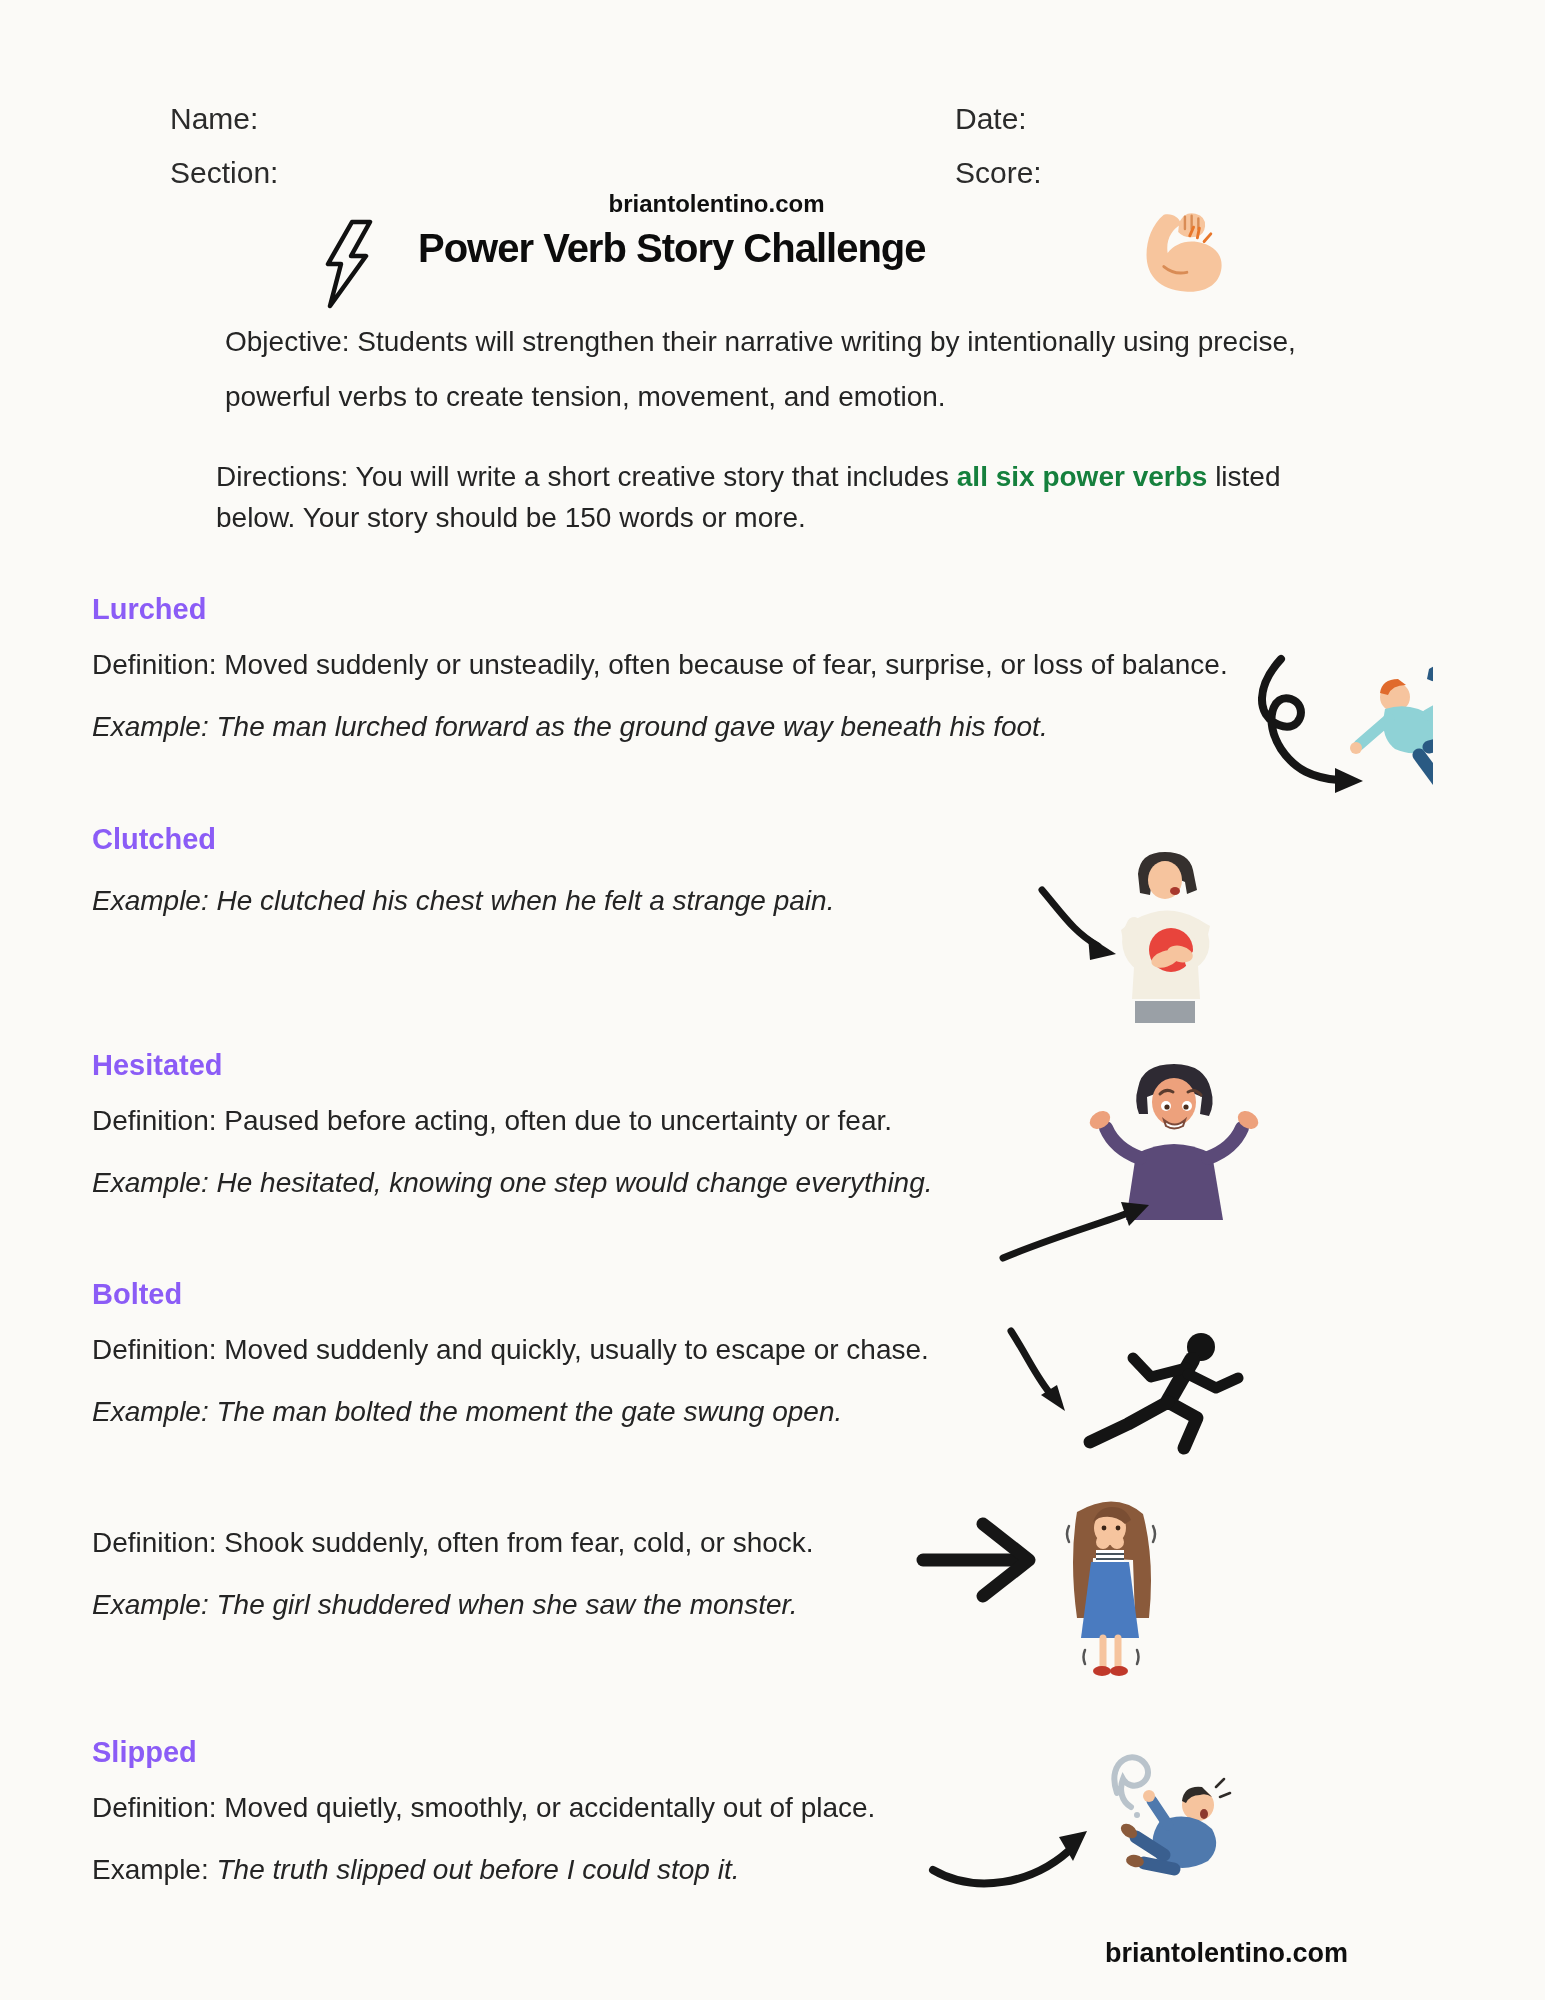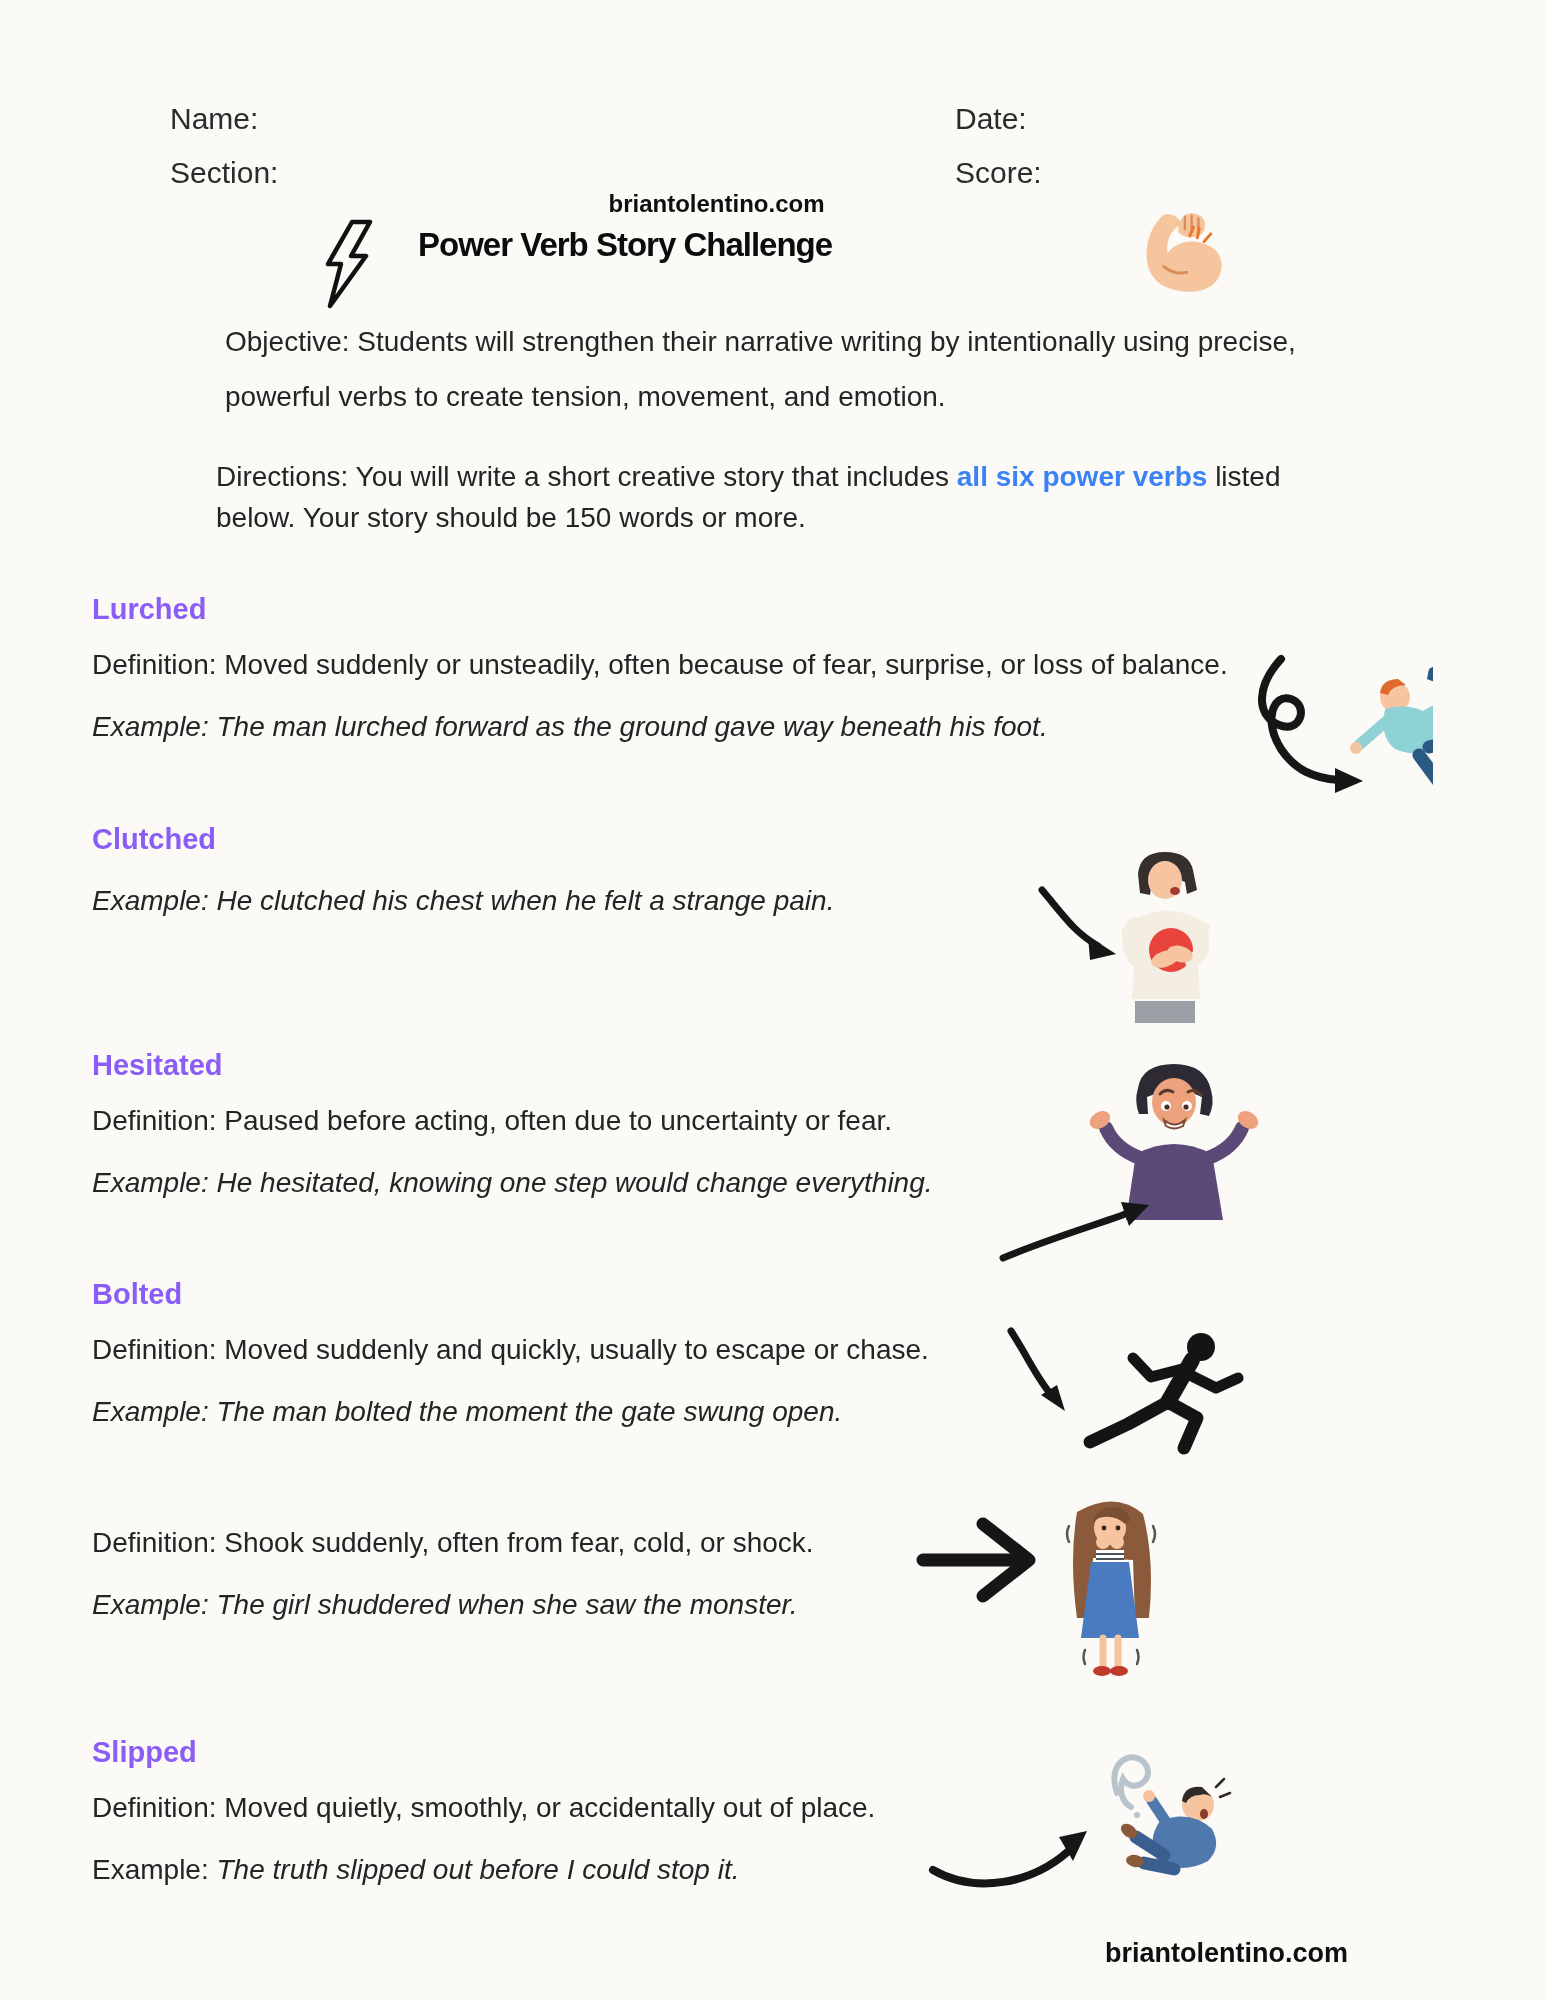--- a/index.html
+++ b/index.html
@@ -1,24 +1,24 @@
 <!DOCTYPE html>
 <html><head>
 <meta charset="utf-8">
 <style>
   html,body{margin:0;padding:0;background:#fbfaf7;}
   .page{position:relative;width:1433px;height:2000px;background:#fbfaf7;
         font-family:"Liberation Sans",sans-serif;color:#242424;overflow:hidden;}
   .abs{position:absolute;}
   .hlabel{font-size:30px;color:#2b2b2b;}
   .site-top{left:0;right:0;top:190px;text-align:center;font-weight:bold;font-size:24px;color:#0f0f0f;}
-  .title{left:418px;top:226px;font-size:33px;font-weight:bold;letter-spacing:-1px;color:#0c0c0c;white-space:nowrap;}
+  .title{left:418px;top:226px;font-size:40px;font-weight:bold;letter-spacing:-1px;color:#0c0c0c;white-space:nowrap;}
   .objective{left:225px;top:314px;width:1075px;font-size:28px;line-height:55px;}
   .directions{left:216px;top:456px;width:1085px;font-size:28px;line-height:41px;}
-  .directions b{color:#3b82f6;}
+  .directions b{color:#15803d;}
   .verb{left:92px;width:1340px;}
   .verb h2{margin:0;font-size:29px;font-weight:bold;color:#8b5cf6;line-height:34px;}
   .def{margin-top:22px;font-size:28px;line-height:34px;white-space:nowrap;}
   .ex{margin-top:28px;font-size:28px;line-height:34px;font-style:italic;white-space:nowrap;}
   .ex .upright{font-style:normal;}
   .footer{right:85px;top:1938px;font-size:27px;font-weight:bold;color:#0f0f0f;}
   svg{display:block;}
 </style>
 </head>
 <body>

